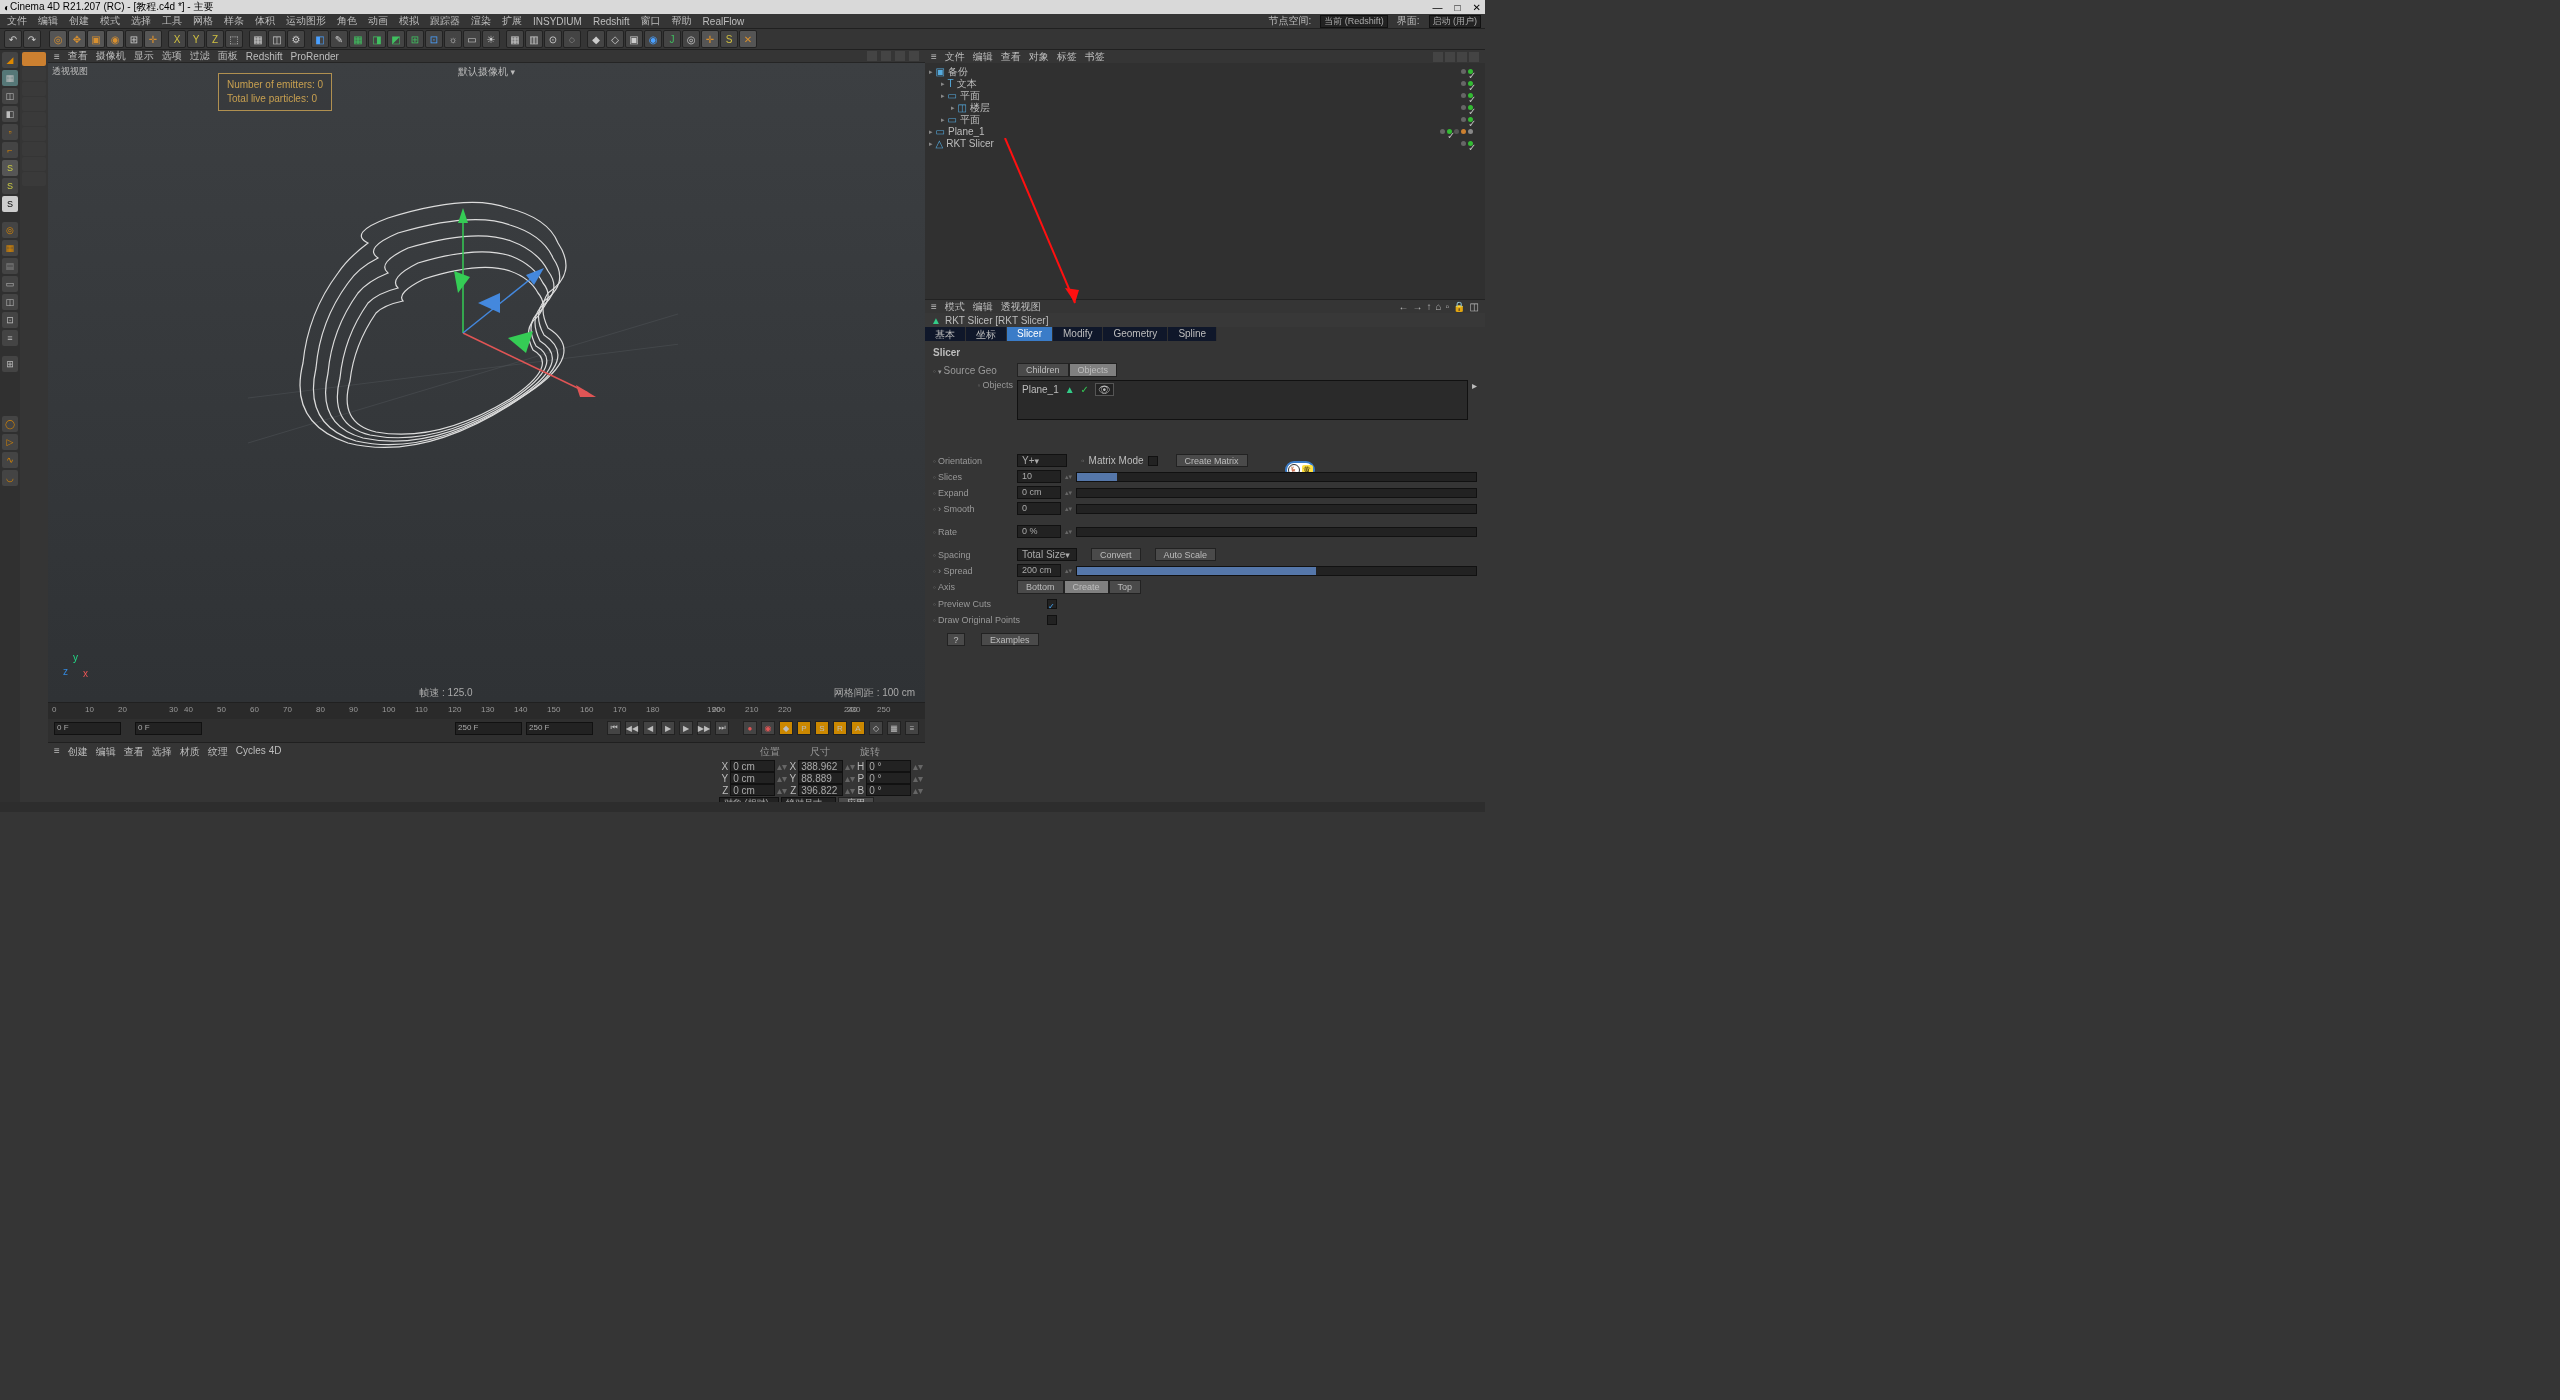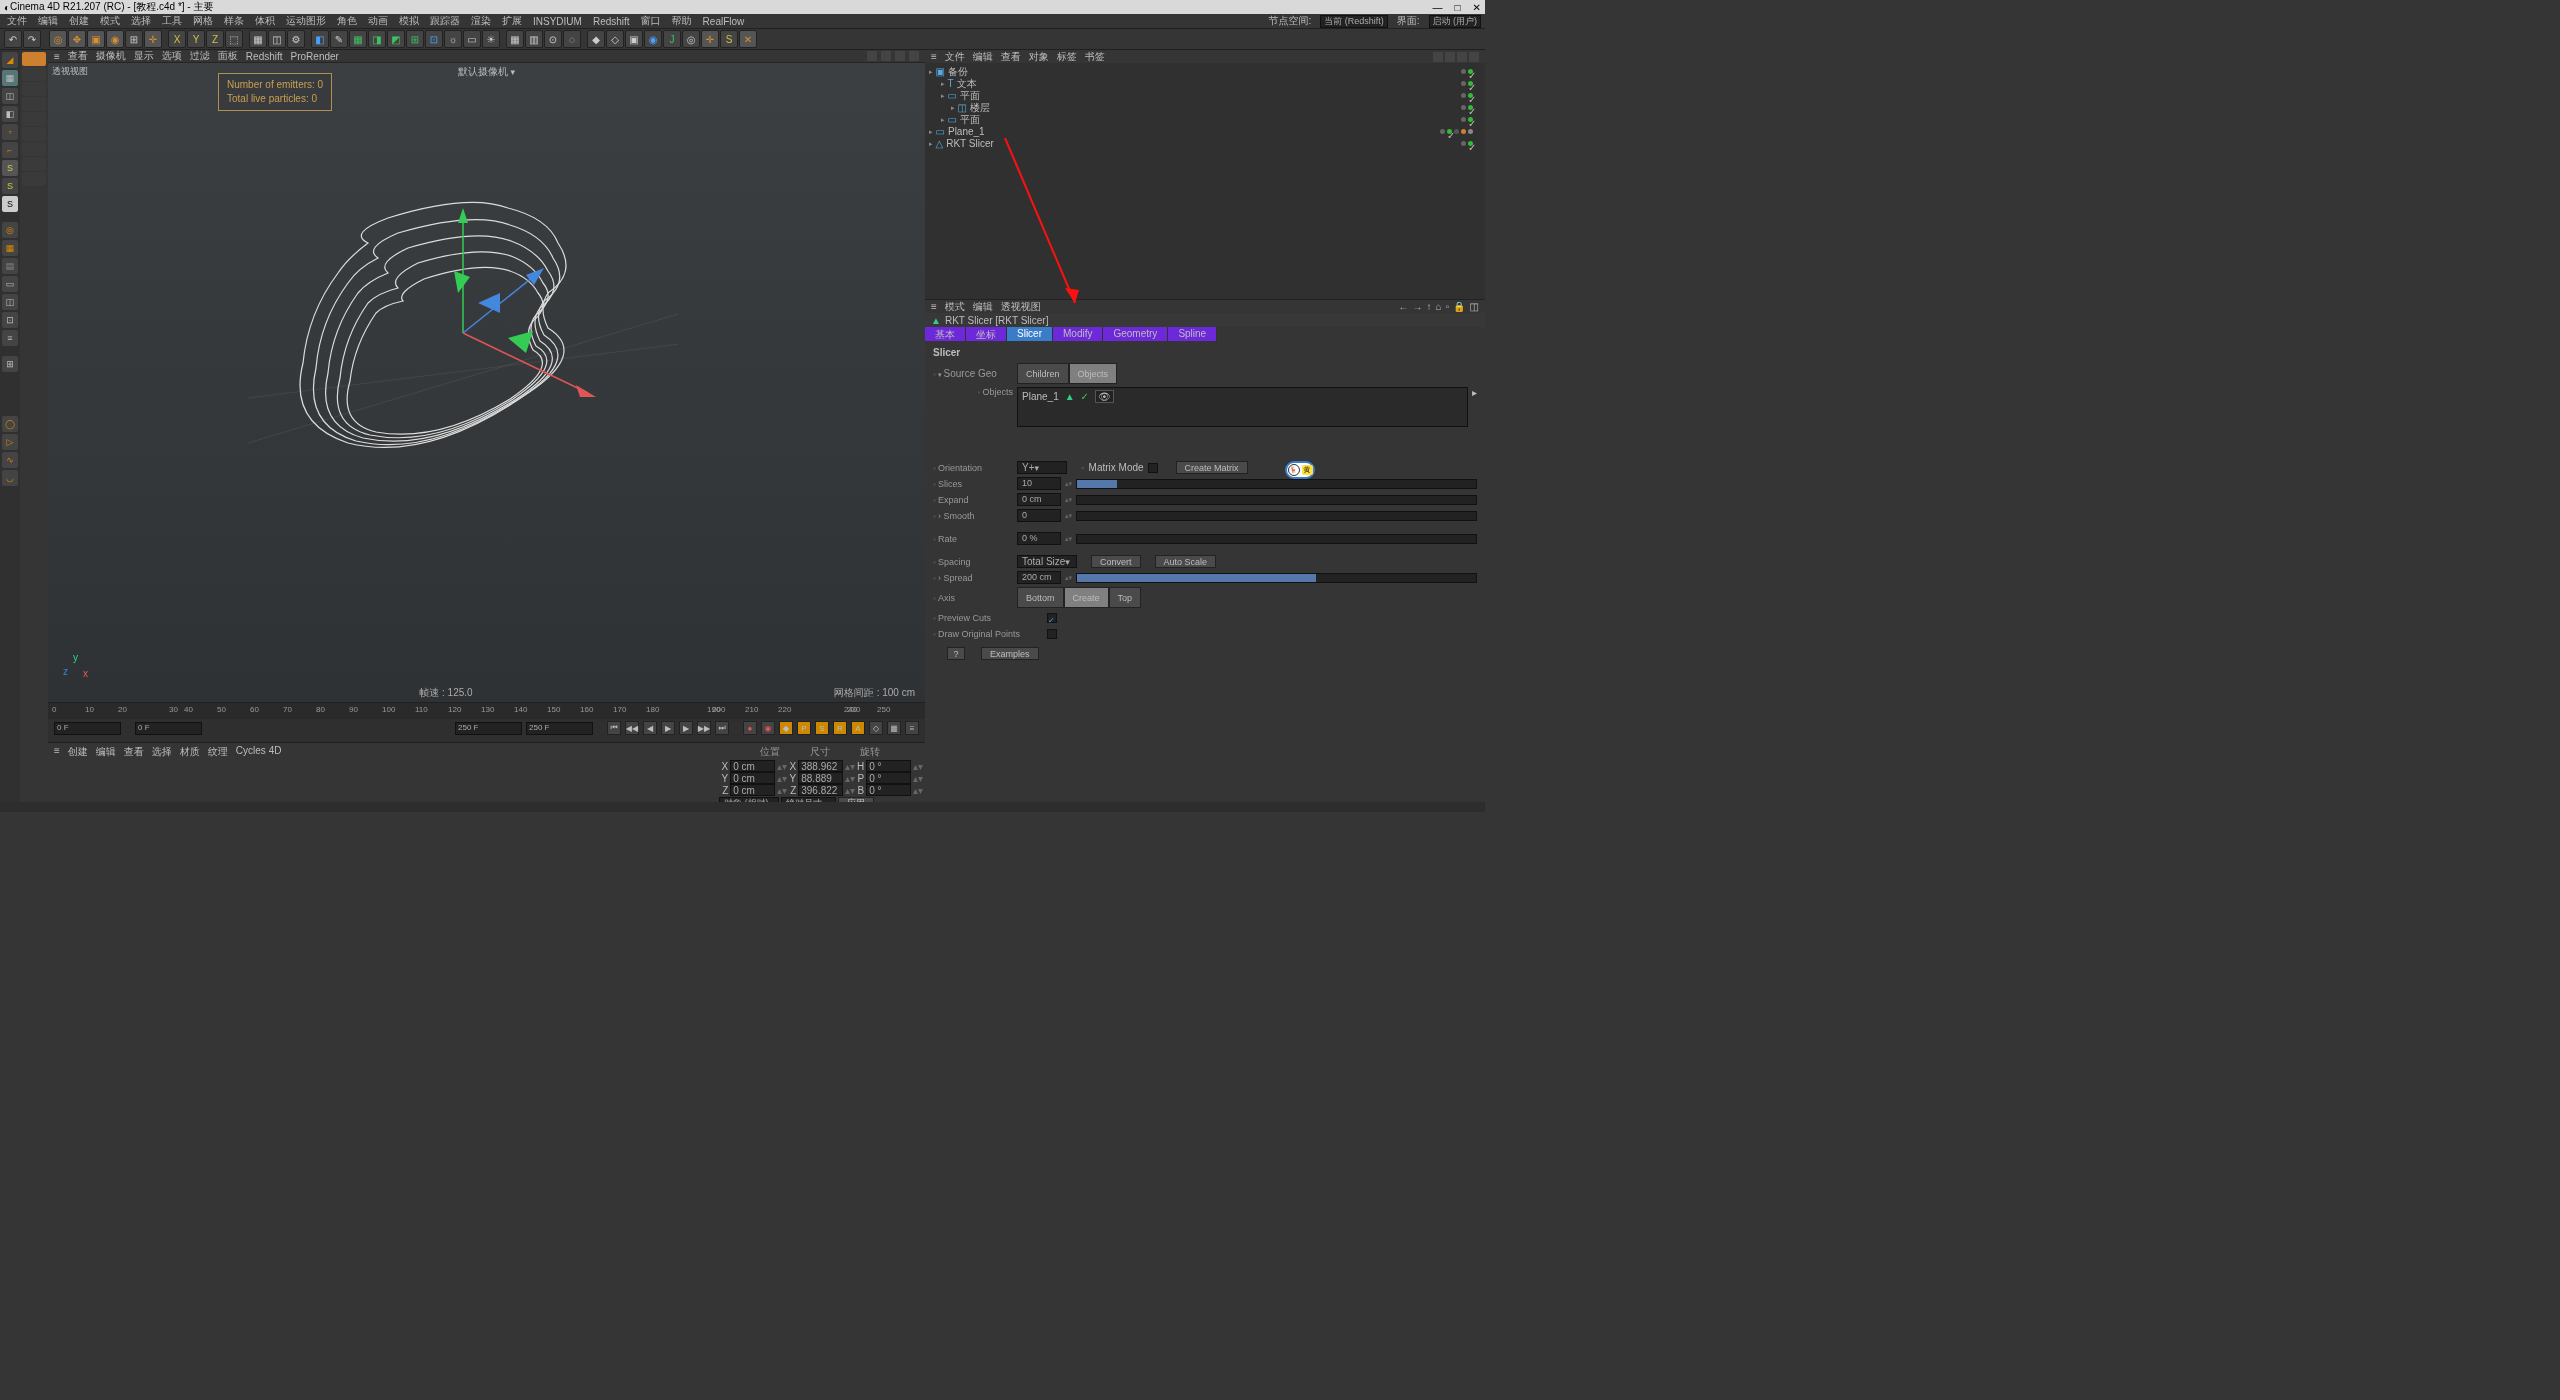--- a/index.html
+++ b/index.html
@@ -61,36 +61,36 @@
 .obj-tree .indent2{ padding-left:22px;}
 .obj-tree .row .dots{ margin-left:auto; display:flex; gap:2px; padding-right:8px;}
 .obj-tree .row .dots span{ width:5px; height:5px; border-radius:50%; background:#666;}
 .obj-tree .row .dots .g{background:#3b3;}
 .tag{ width:8px; height:8px; background:#666; display:inline-block;}
 .attr-mgr { flex:1; display:flex; flex-direction:column;}
 .attr-mgr .menu { height:13px; display:flex; gap:8px; padding:0 6px; font-size:9px; align-items:center;}
 .attr-mgr .menu .r{ margin-left:auto; display:flex; gap:4px;}
 .attr-mgr .title { height:14px; background:#383838; display:flex; align-items:center; padding:0 6px; gap:4px; font-size:9px;}
 .attr-tabs{ height:14px; display:flex; font-size:9px;}
-.attr-tabs span{ padding:1px 10px; background:#6d28d9; border-right:1px solid #303030;}
+.attr-tabs span{ padding:1px 10px; background:#0f172a; border-right:1px solid #303030;}
 .attr-tabs span.active{ background:#3a7cc8; color:#fff;}
 .attr-body{ flex:1; padding:4px 8px; font-size:9px; display:flex; flex-direction:column; gap:3px; overflow:hidden;}
 .sectitle{ font-weight:bold; padding:2px 0;}
 .prop-row{ display:flex; align-items:center; gap:4px; min-height:13px;}
 .prop-row .plbl{ width:80px; color:#999; font-size:9px; white-space:nowrap; overflow:hidden;}
 .prop-row .plbl::before{ content:"◦ "; color:#777; font-size:8px;}
 .dropdn{ height:13px; background:#222; border:1px solid #111; padding:0 4px; color:#aaa; font-size:9px; min-width:45px; display:flex; align-items:center;}
 .numfield{ height:13px; background:#222; border:1px solid #111; padding:0 4px; color:#aaa; font-size:9px; width:44px;}
 .slider{ flex:1; height:10px; background:#222; border:1px solid #111; position:relative;}
 .slider .fill{ position:absolute; left:0; top:0; bottom:0; background:#5577aa;}
 .btnsm{ height:13px; background:#4a4a4a; border:1px solid #222; padding:0 8px; font-size:9px; display:flex; align-items:center;}
 .chk{ width:10px; height:10px; background:#222; border:1px solid #111;}
 .chk.on::after{ content:"✓"; color:#4af; font-size:8px; line-height:8px;}
 .seggroup{ display:flex;}
-.seggroup .seg{ height:21px; background:#4a4a4a; border:1px solid #222; padding:0 8px; font-size:9px; display:flex; align-items:center;}
+.seggroup .seg{ height:14px; background:#4a4a4a; border:1px solid #222; padding:0 8px; font-size:9px; display:flex; align-items:center;}
 .seggroup .seg.act{ background:#808080;}
 .objdrop{ flex:1; height:40px; background:#2a2a2a; border:1px solid #111; padding:2px 4px;}
 .objdrop .item{ display:flex; align-items:center; gap:6px; font-size:9px;}
 .arrow-annot{ position:absolute; pointer-events:none;}
 .floatbadge{ position:absolute; right:170px; top:120px; width:30px; height:18px; background:#fff; border:2px solid #3a7cc8; border-radius:10px; display:flex; align-items:center; justify-content:center; font-size:8px; color:#333;}
 .statusbar{ position:absolute; bottom:0; left:0; right:0; height:10px; background:#2d2d2d;}
 svg{ display:block;}
 </style>
 </head>
 <body>

